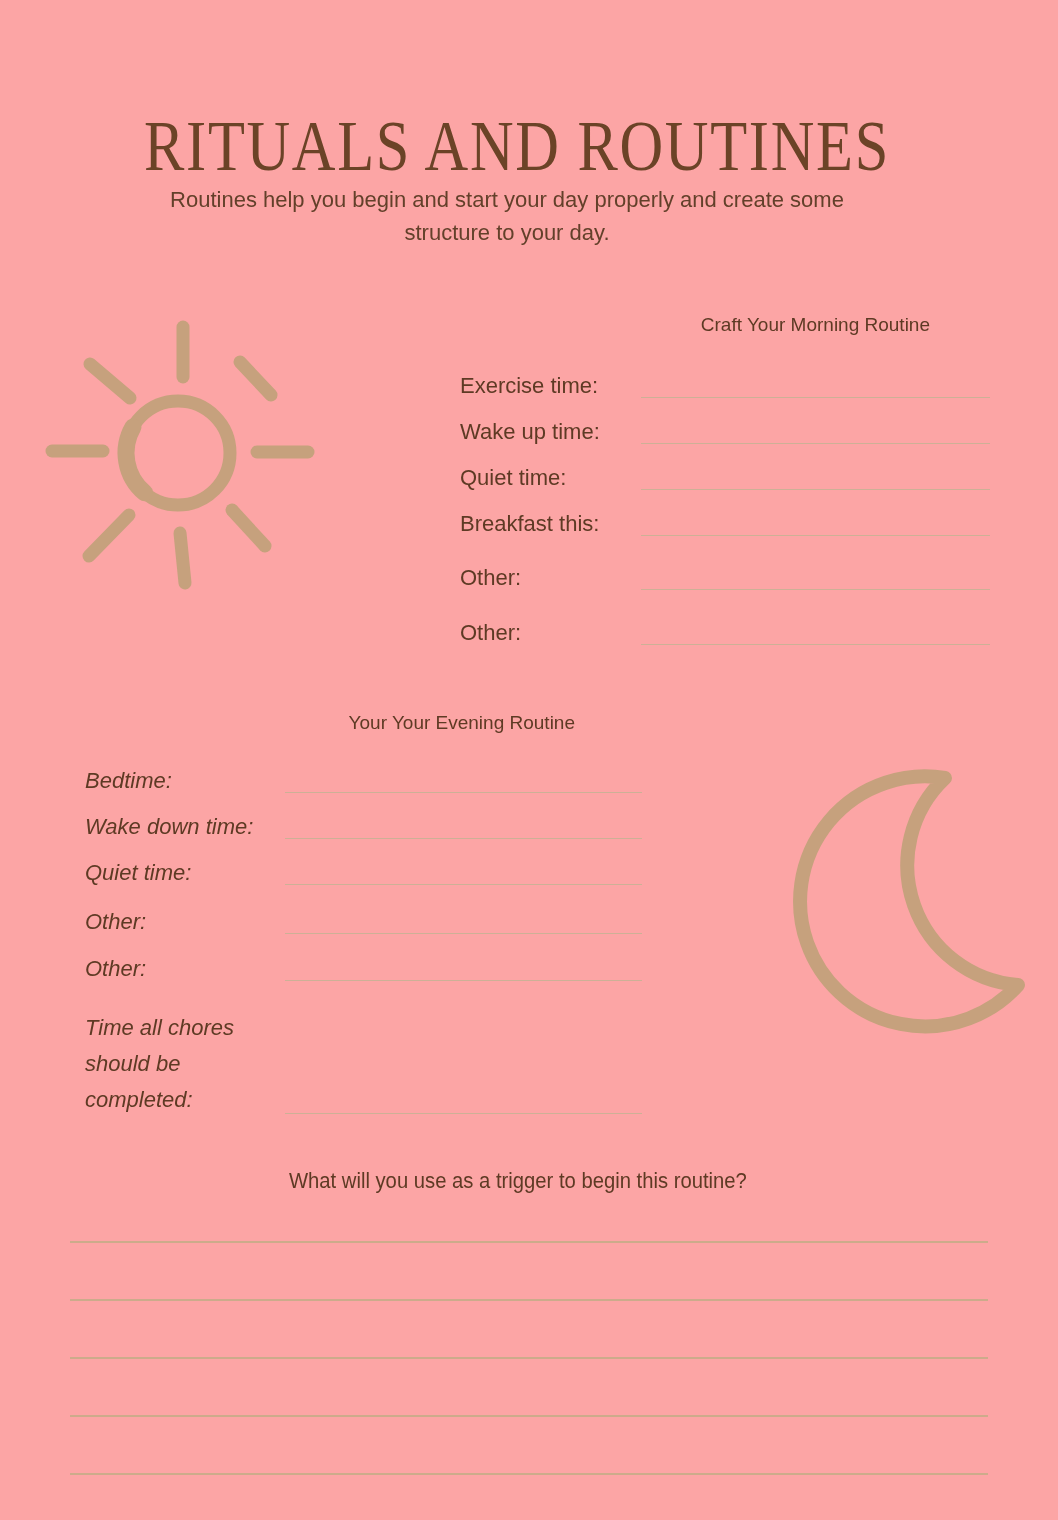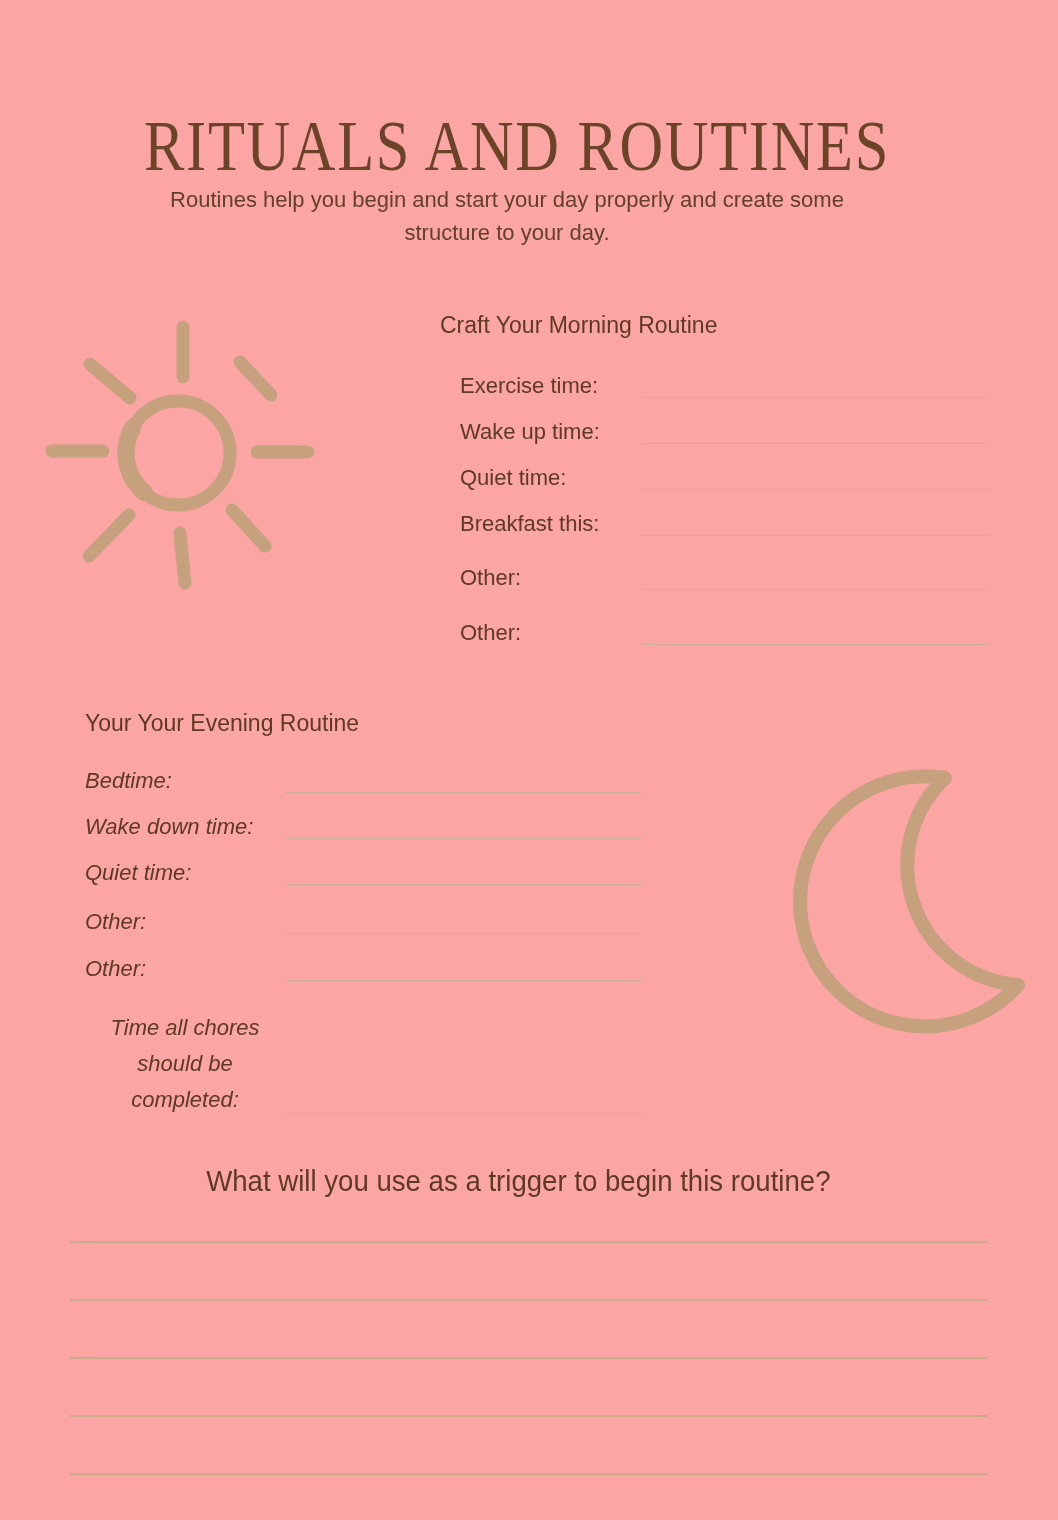--- a/index.html
+++ b/index.html
@@ -32,23 +32,23 @@
     text-align:center;
     color:#63402a;
     font-size:22px;
     line-height:33px;
   }
   .subtitle-inner{display:inline-block;max-width:744px;}
 
   
   .section-heading{
     position:absolute;
-    font-size:23px;
+    font-size:19px;
     color:#5e3a24;
-    text-align:left;
+    text-align:right;
     line-height:30px;
   }
   .morning-heading{left:440px;top:310px;width:490px;}
   .evening-heading{left:85px;top:708px;width:490px;}
 
   
   .fields{position:absolute;}
   .fields-morning{left:460px;top:363px;width:530px;}
   .fields-evening{left:85px;top:758px;width:557px;}
   .field-row{
@@ -71,36 +71,36 @@
   }
   .fields-morning .field-row:nth-child(5){margin-top:8px;}
   .fields-morning .field-row:nth-child(6){margin-top:9px;}
   .fields-evening .field-row:nth-child(4){margin-top:3px;}
   .fields-evening .field-row:nth-child(5){margin-top:1px;}
   .fields-evening .field-row:nth-child(6){
     margin-top:18px;
     height:108px;
     align-items:flex-end;
   }
-  .fields-evening .field-row:nth-child(6) .field-label{line-height:36px;text-align:center;}
+  .fields-evening .field-row:nth-child(6) .field-label{line-height:36px;}
   .fields-evening .field-row:nth-child(6) .field-line{
     align-self:flex-end;
     transform:translateY(-4px);
   }
 
   
   .sun-wrap{position:absolute;left:40px;top:315px;width:280px;height:280px;}
   .moon-wrap{position:absolute;left:780px;top:762px;width:250px;height:280px;}
 
   
   .question{
     position:absolute;left:0;top:1166px;width:1036px;
     text-align:center;
     color:#5e3a24;
-    font-size:30px;
+    font-size:22px;
     line-height:30px;
   }
   .question-inner{display:inline-block;transform:scaleX(0.92);transform-origin:center;white-space:nowrap;}
   .answer-lines{position:absolute;left:70px;top:1185px;width:918px;}
   .answer-line{
     height:56px;
     border-bottom:2px solid #ccab8b;
   }
 </style>
 </head>

